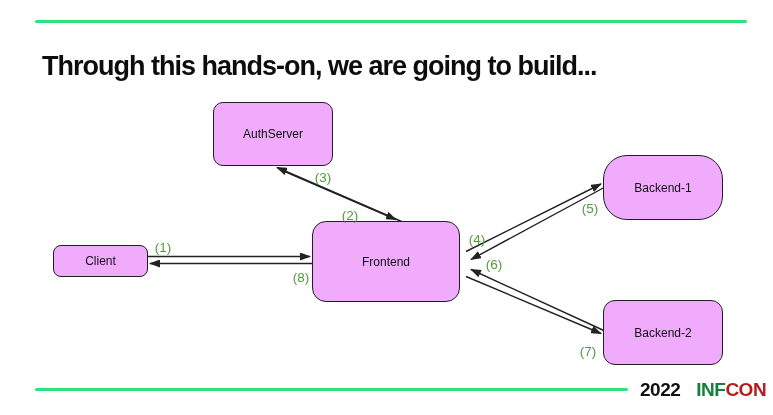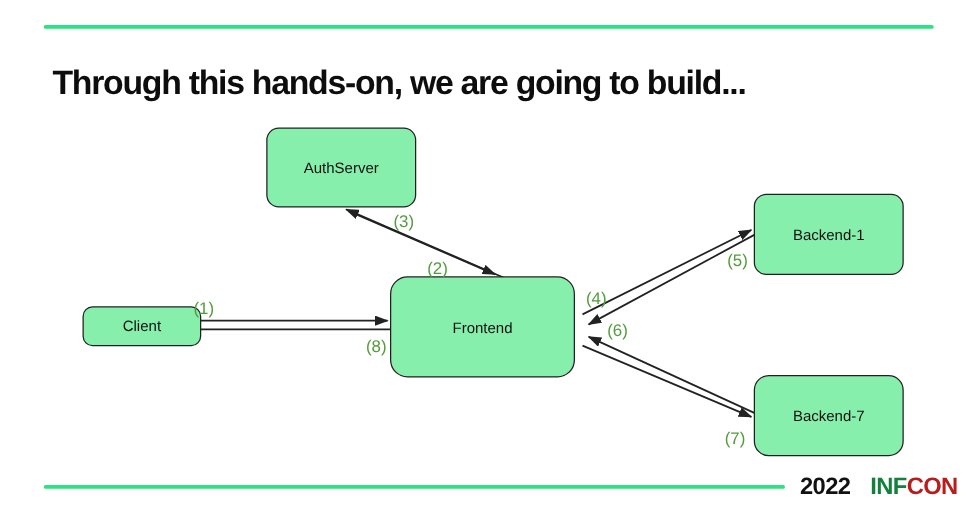--- a/index.html
+++ b/index.html
@@ -12,28 +12,28 @@
   .rule.bottom{left:35px;top:388px;width:593px;}
   .title{
     position:absolute;left:42px;top:34px;
     font-size:27px;font-weight:800;letter-spacing:-1px;color:#0d0d0d;
     white-space:nowrap;line-height:1.1;
   }
   .diagram{position:absolute;left:0;top:0;width:773px;height:415px;}
   svg.arrows{position:absolute;left:0;top:0;width:773px;height:415px;}
   svg.arrows line{stroke:#222;stroke-width:1.4;}
   .node{
-    position:absolute;background:#86efac;border:1.6px solid #202020;
+    position:absolute;background:#f0abfc;border:1.6px solid #202020;
     display:flex;align-items:center;justify-content:center;
     font-size:12px;color:#111;box-sizing:border-box;
   }
   .node.auth{left:213px;top:102px;width:120px;height:64px;border-radius:10px;}
-  .node.client{left:66px;top:245px;width:95px;height:32px;border-radius:8px;}
+  .node.client{left:53px;top:245px;width:95px;height:32px;border-radius:8px;}
   .node.frontend{left:312px;top:221px;width:148px;height:81px;border-radius:14px;}
-  .node.b1{left:603px;top:155px;width:120px;height:65px;border-radius:10px;}
+  .node.b1{left:603px;top:155px;width:120px;height:65px;border-radius:24px;}
   .node.b2{left:603px;top:300px;width:120px;height:65px;border-radius:12px;}
   .elabel{
     position:absolute;transform:translate(-50%,-50%);
     font-size:13.5px;color:#539b3e;white-space:nowrap;
   }
   .l1{left:163px;top:247px;} .l2{left:350px;top:215px;}
   .l3{left:323px;top:177px;} .l4{left:477px;top:239px;}
   .l5{left:590px;top:208px;} .l6{left:494px;top:264px;}
   .l7{left:588px;top:351px;} .l8{left:301px;top:277px;}
   .logo{
@@ -75,21 +75,21 @@
   <div class="node client">
     <span>Client</span>
   </div>
   <div class="node frontend">
     <span>Frontend</span>
   </div>
   <div class="node b1">
     <span>Backend-1</span>
   </div>
   <div class="node b2">
-    <span>Backend-7</span>
+    <span>Backend-2</span>
   </div>
 
   <span class="elabel l1">(1)</span>
   <span class="elabel l2">(2)</span>
   <span class="elabel l3">(3)</span>
   <span class="elabel l4">(4)</span>
   <span class="elabel l5">(5)</span>
   <span class="elabel l6">(6)</span>
   <span class="elabel l7">(7)</span>
   <span class="elabel l8">(8)</span>

